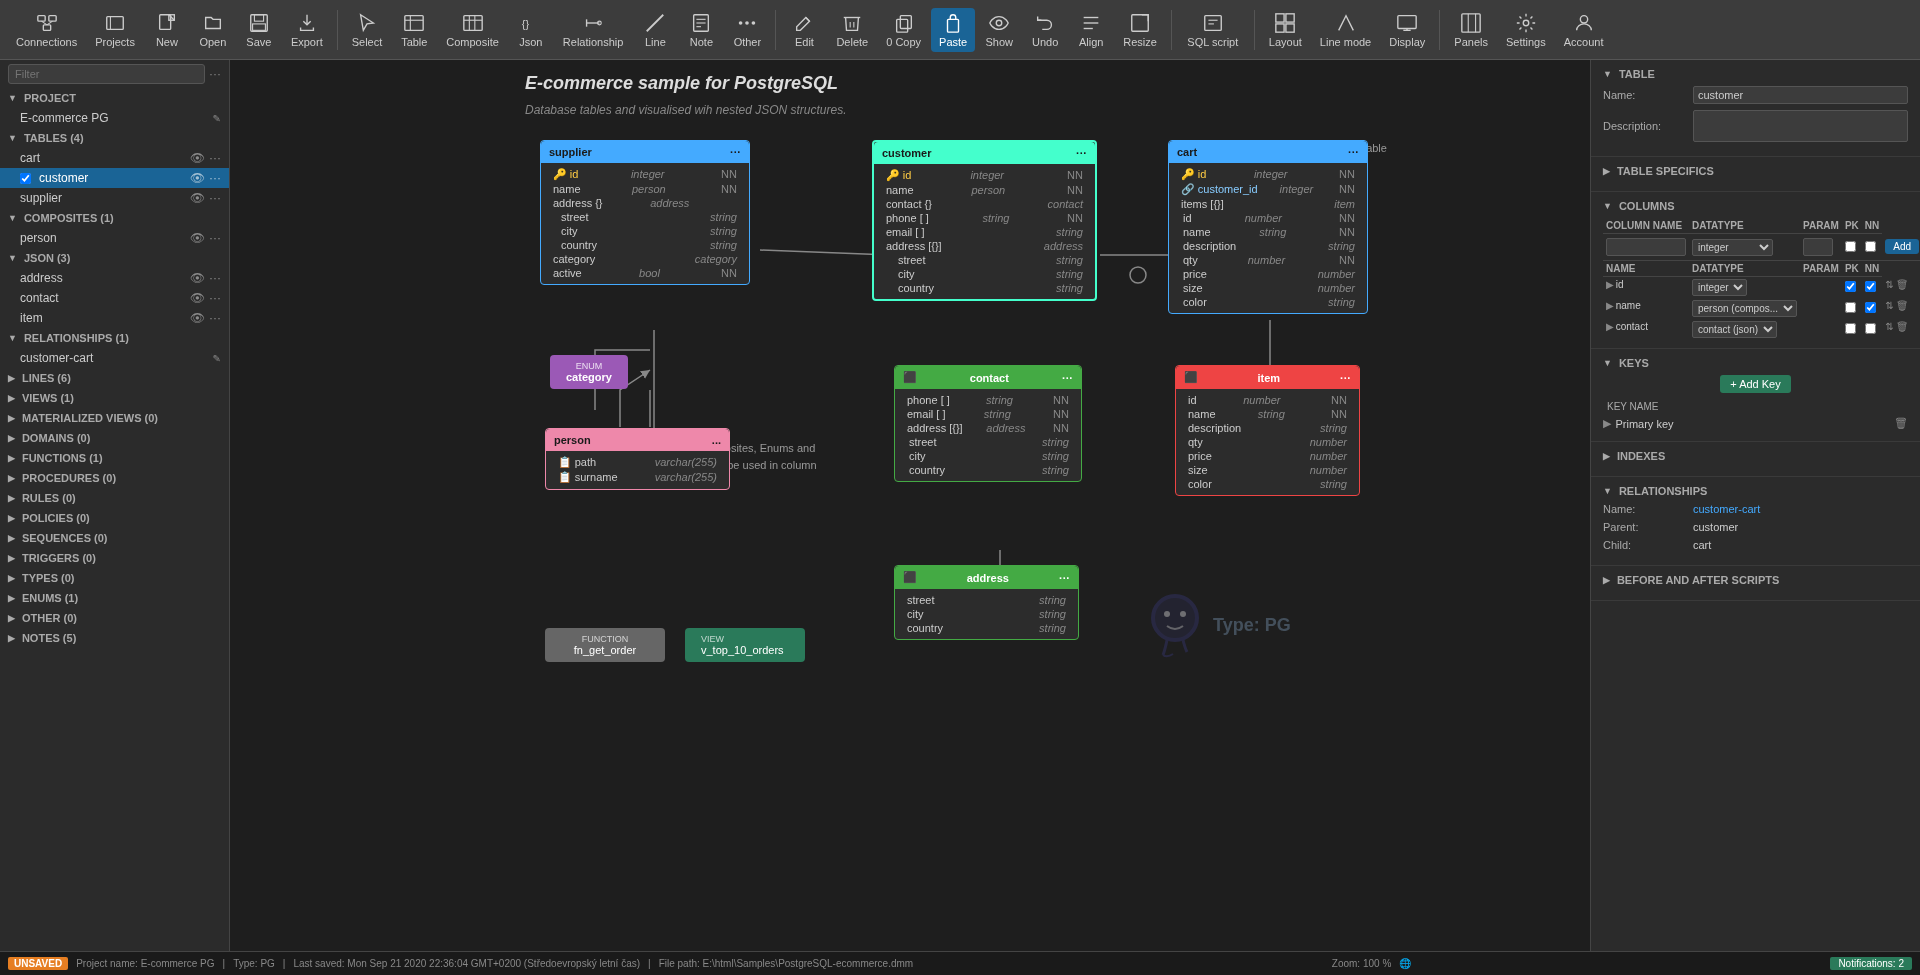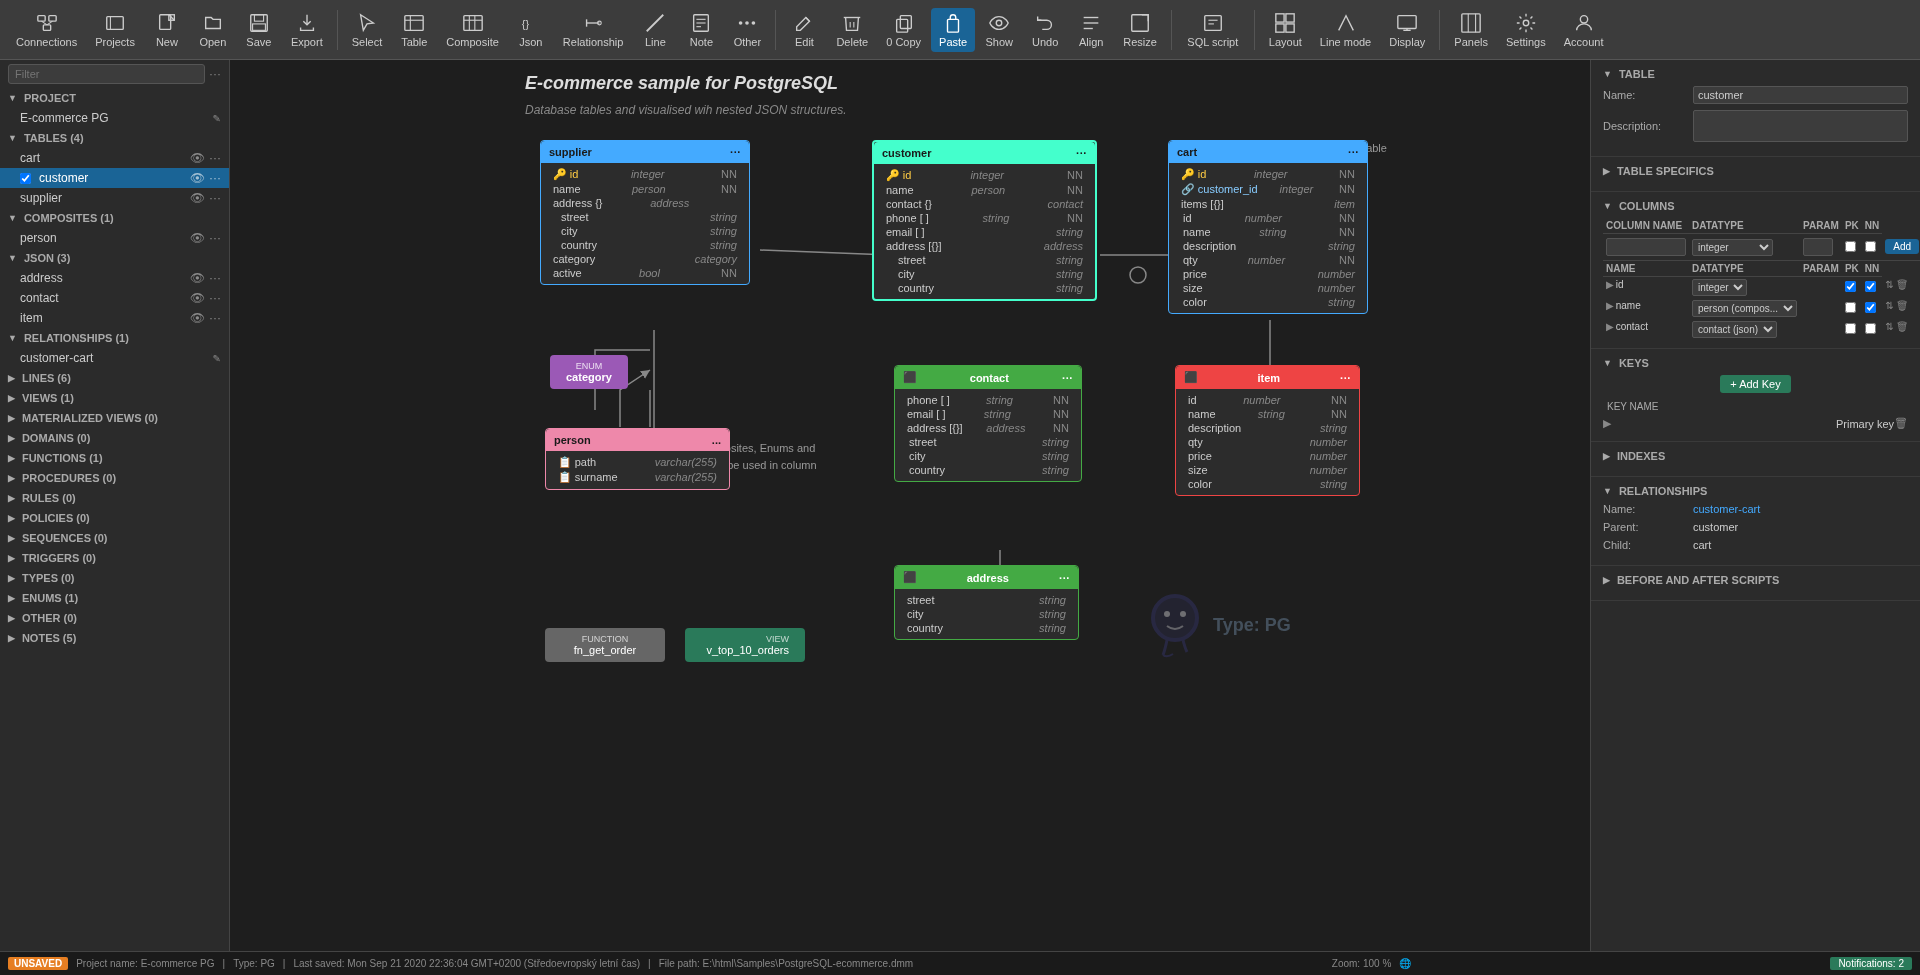--- a/index.html
+++ b/index.html
@@ -41,21 +41,21 @@
 
     
     .col-table { width: 100%; border-collapse: collapse; font-size: 10px; }
     .col-table th { color: #aaa; text-align: left; padding: 2px 3px; border-bottom: 1px solid #444; }
     .col-table td { padding: 2px 3px; color: #ccc; }
     .add-col-row td { padding: 4px 3px; }
     select.small { background: #3c3c3c; border: 1px solid #555; color: #ccc; font-size: 10px; padding: 1px; border-radius: 2px; }
     .btn-add { background: #1a6496; border: none; color: #fff; padding: 2px 8px; border-radius: 3px; cursor: pointer; font-size: 10px; }
     .btn-add-key { background: #2a7a5a; border: none; color: #fff; padding: 3px 10px; border-radius: 3px; cursor: pointer; font-size: 11px; margin: 6px auto; display: block; }
     .key-row { display: flex; align-items: center; padding: 3px 0; font-size: 11px; }
-    .key-name { flex: 1; color: #ccc; text-align: right; }
+    .key-name { flex: 1; color: #ccc; }
     input[type=checkbox] { width: 11px; height: 11px; }
 
     
     #statusbar { height: 24px; background: #1a1a1a; border-top: 1px solid #444; display: flex; align-items: center; padding: 0 8px; font-size: 10px; color: #888; gap: 8px; }
     .status-badge { background: #e67e22; color: #fff; padding: 1px 6px; border-radius: 2px; font-size: 10px; font-weight: bold; }
     .status-notif { background: #2a7a5a; color: #fff; padding: 1px 8px; border-radius: 2px; font-size: 10px; margin-left: auto; }
 
     
     .db-table { position: absolute; border-radius: 4px; background: #2c2c2c; border: 1px solid #555; min-width: 160px; font-size: 11px; }
     .db-table-header { padding: 5px 8px; border-radius: 4px 4px 0 0; text-align: center; font-weight: bold; color: #fff; display: flex; justify-content: space-between; align-items: center; }
@@ -780,21 +780,21 @@
     <div class="category-box">
       <div class="enum-label">ENUM</div>
       <div style="font-weight:bold;">category</div>
     </div>
 
     <div class="fn-box" style="left:315px; top:568px; min-width:120px; ">
       <div style="font-size:9px; opacity:0.7;">FUNCTION</div>
       <div>fn_get_order</div>
     </div>
 
-    <div class="view-box" style="left:455px; top:568px; min-width:120px; text-align:right;">
+    <div class="view-box" style="left:455px; top:568px; min-width:120px; text-align:left;">
       <div style="font-size:9px; opacity:0.7;">VIEW</div>
       <div>v_top_10_orders</div>
     </div>
 
     <div class="pg-logo">
       <svg width="60" height="70" viewBox="0 0 60 70">
         <ellipse cx="30" cy="28" rx="22" ry="22" fill="none" stroke="#336" stroke-width="4"></ellipse>
         <path d="M30 6 Q50 10 52 28 Q50 46 30 50 Q10 46 8 28 Q10 10 30 6Z" fill="#336" opacity="0.5"></path>
         <path d="M22 50 Q20 60 18 65" stroke="#336" stroke-width="3" fill="none"></path>
         <path d="M38 50 Q40 58 42 62" stroke="#336" stroke-width="3" fill="none"></path>

